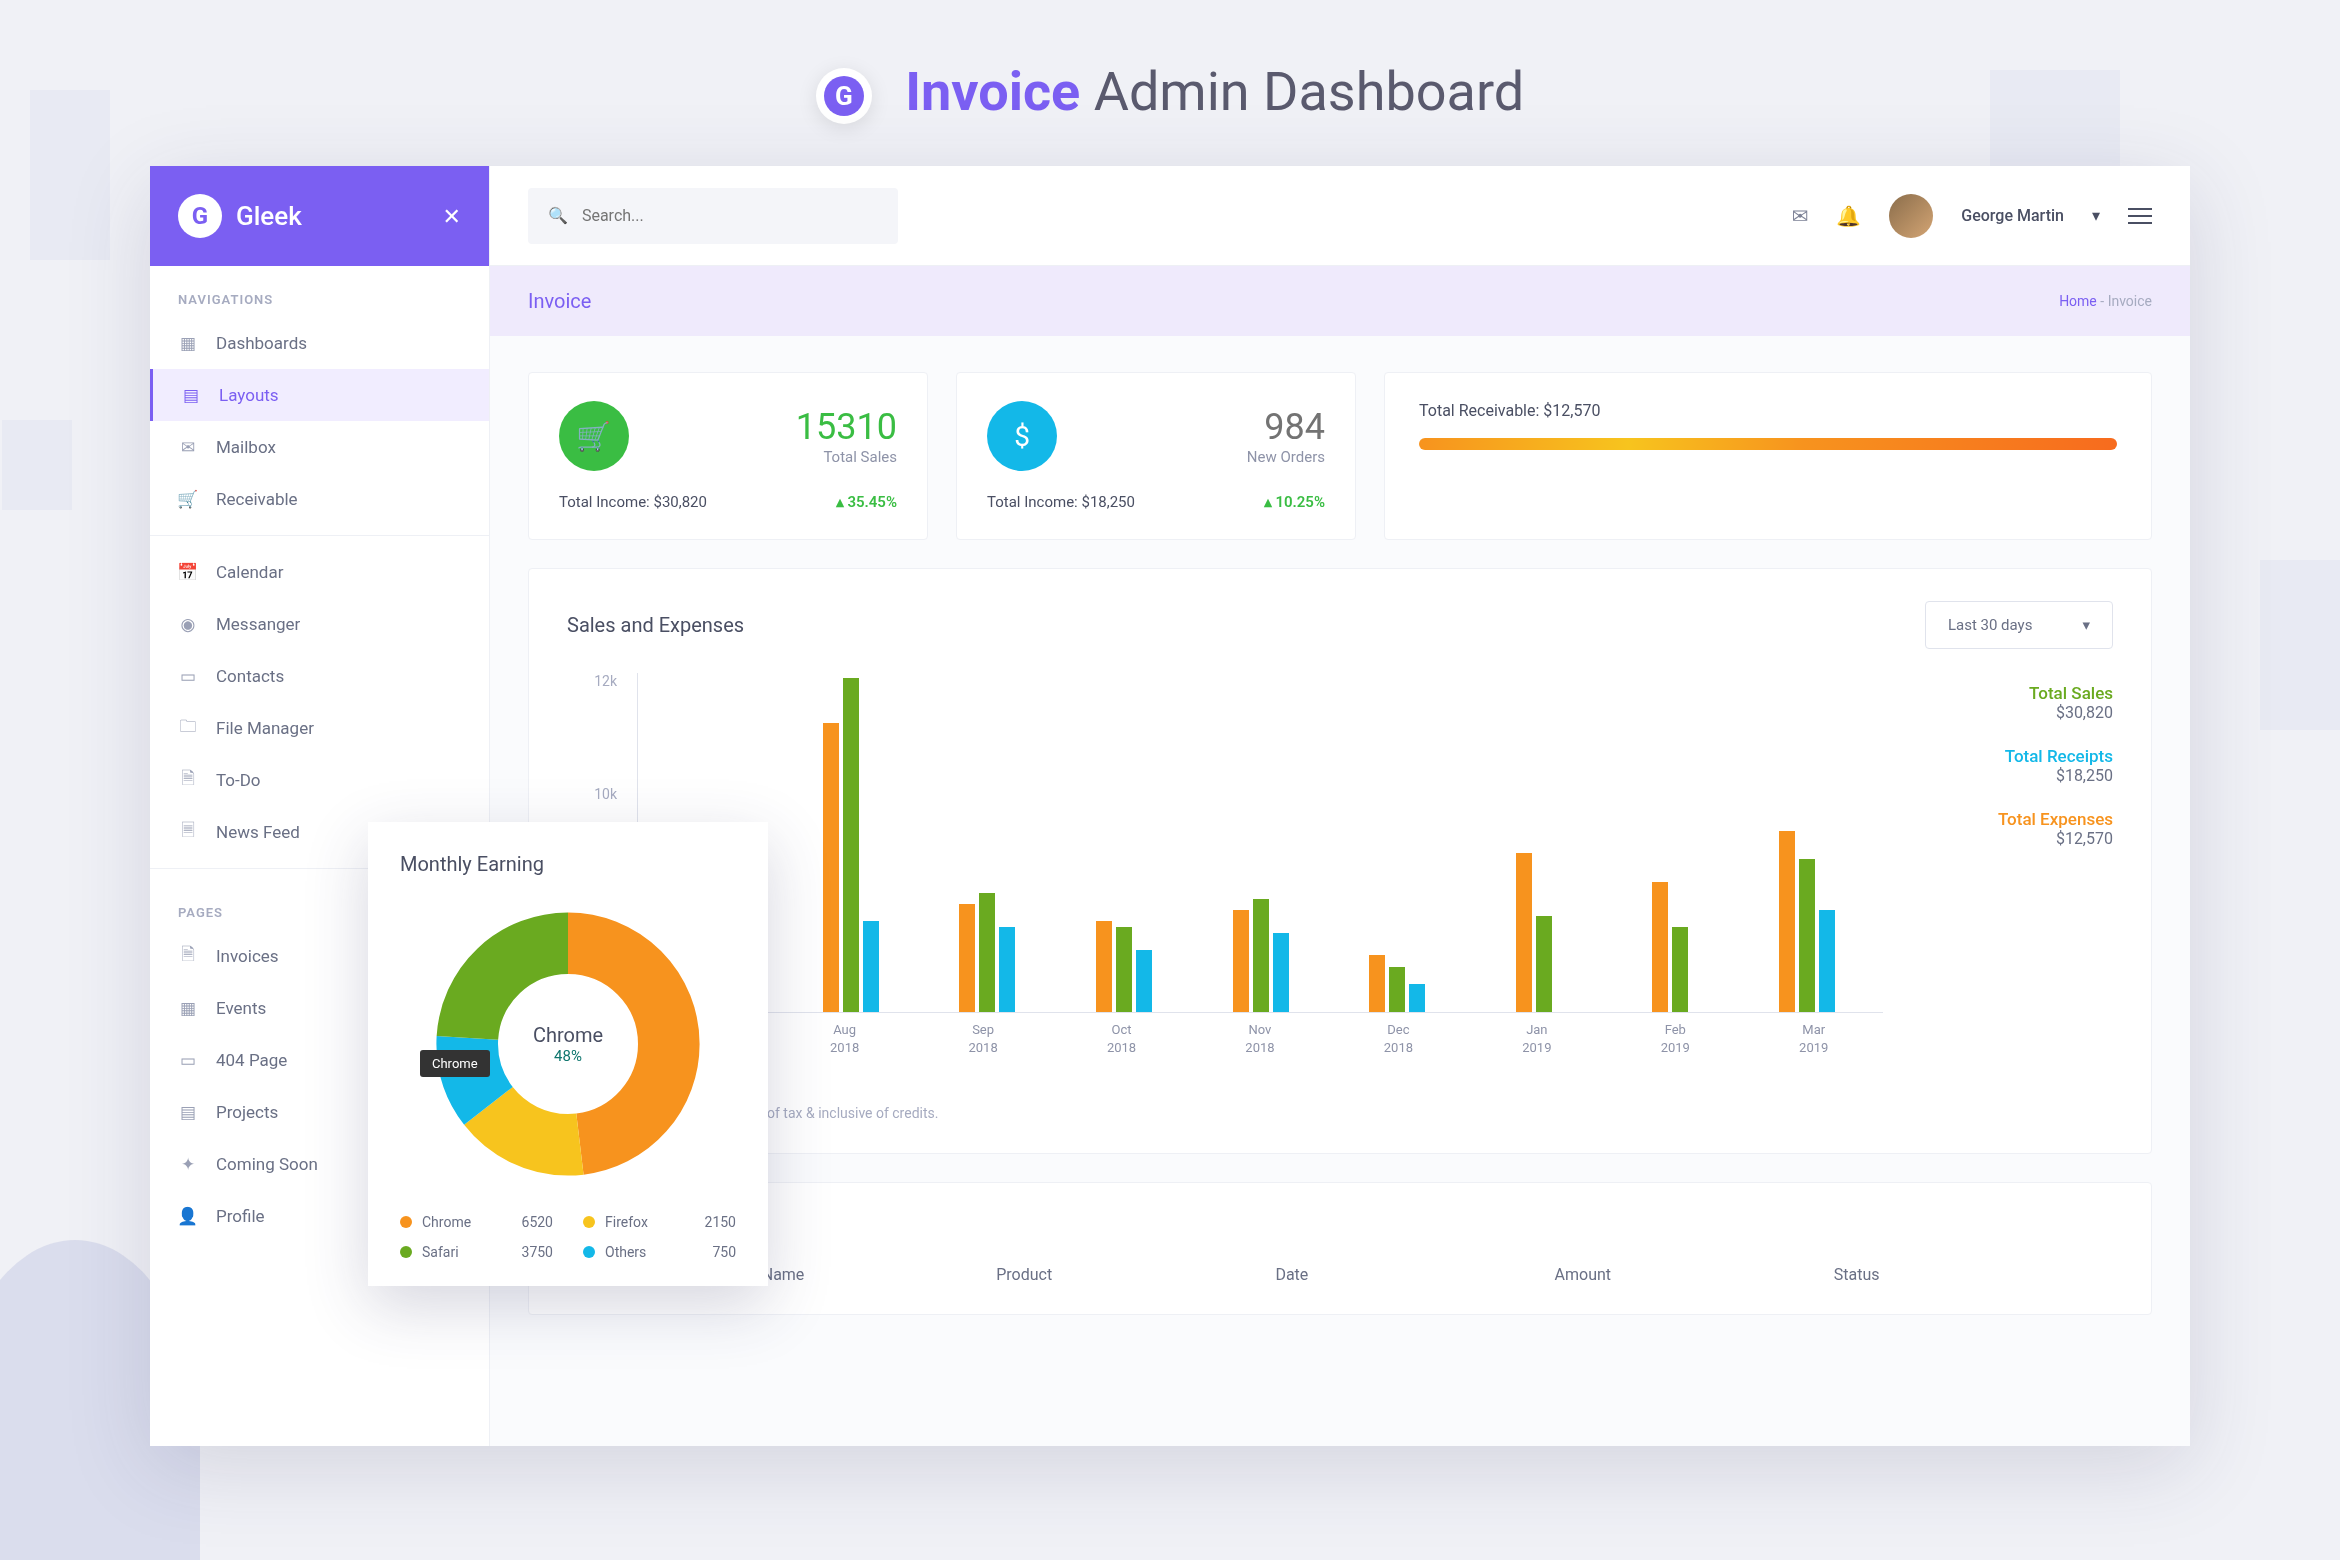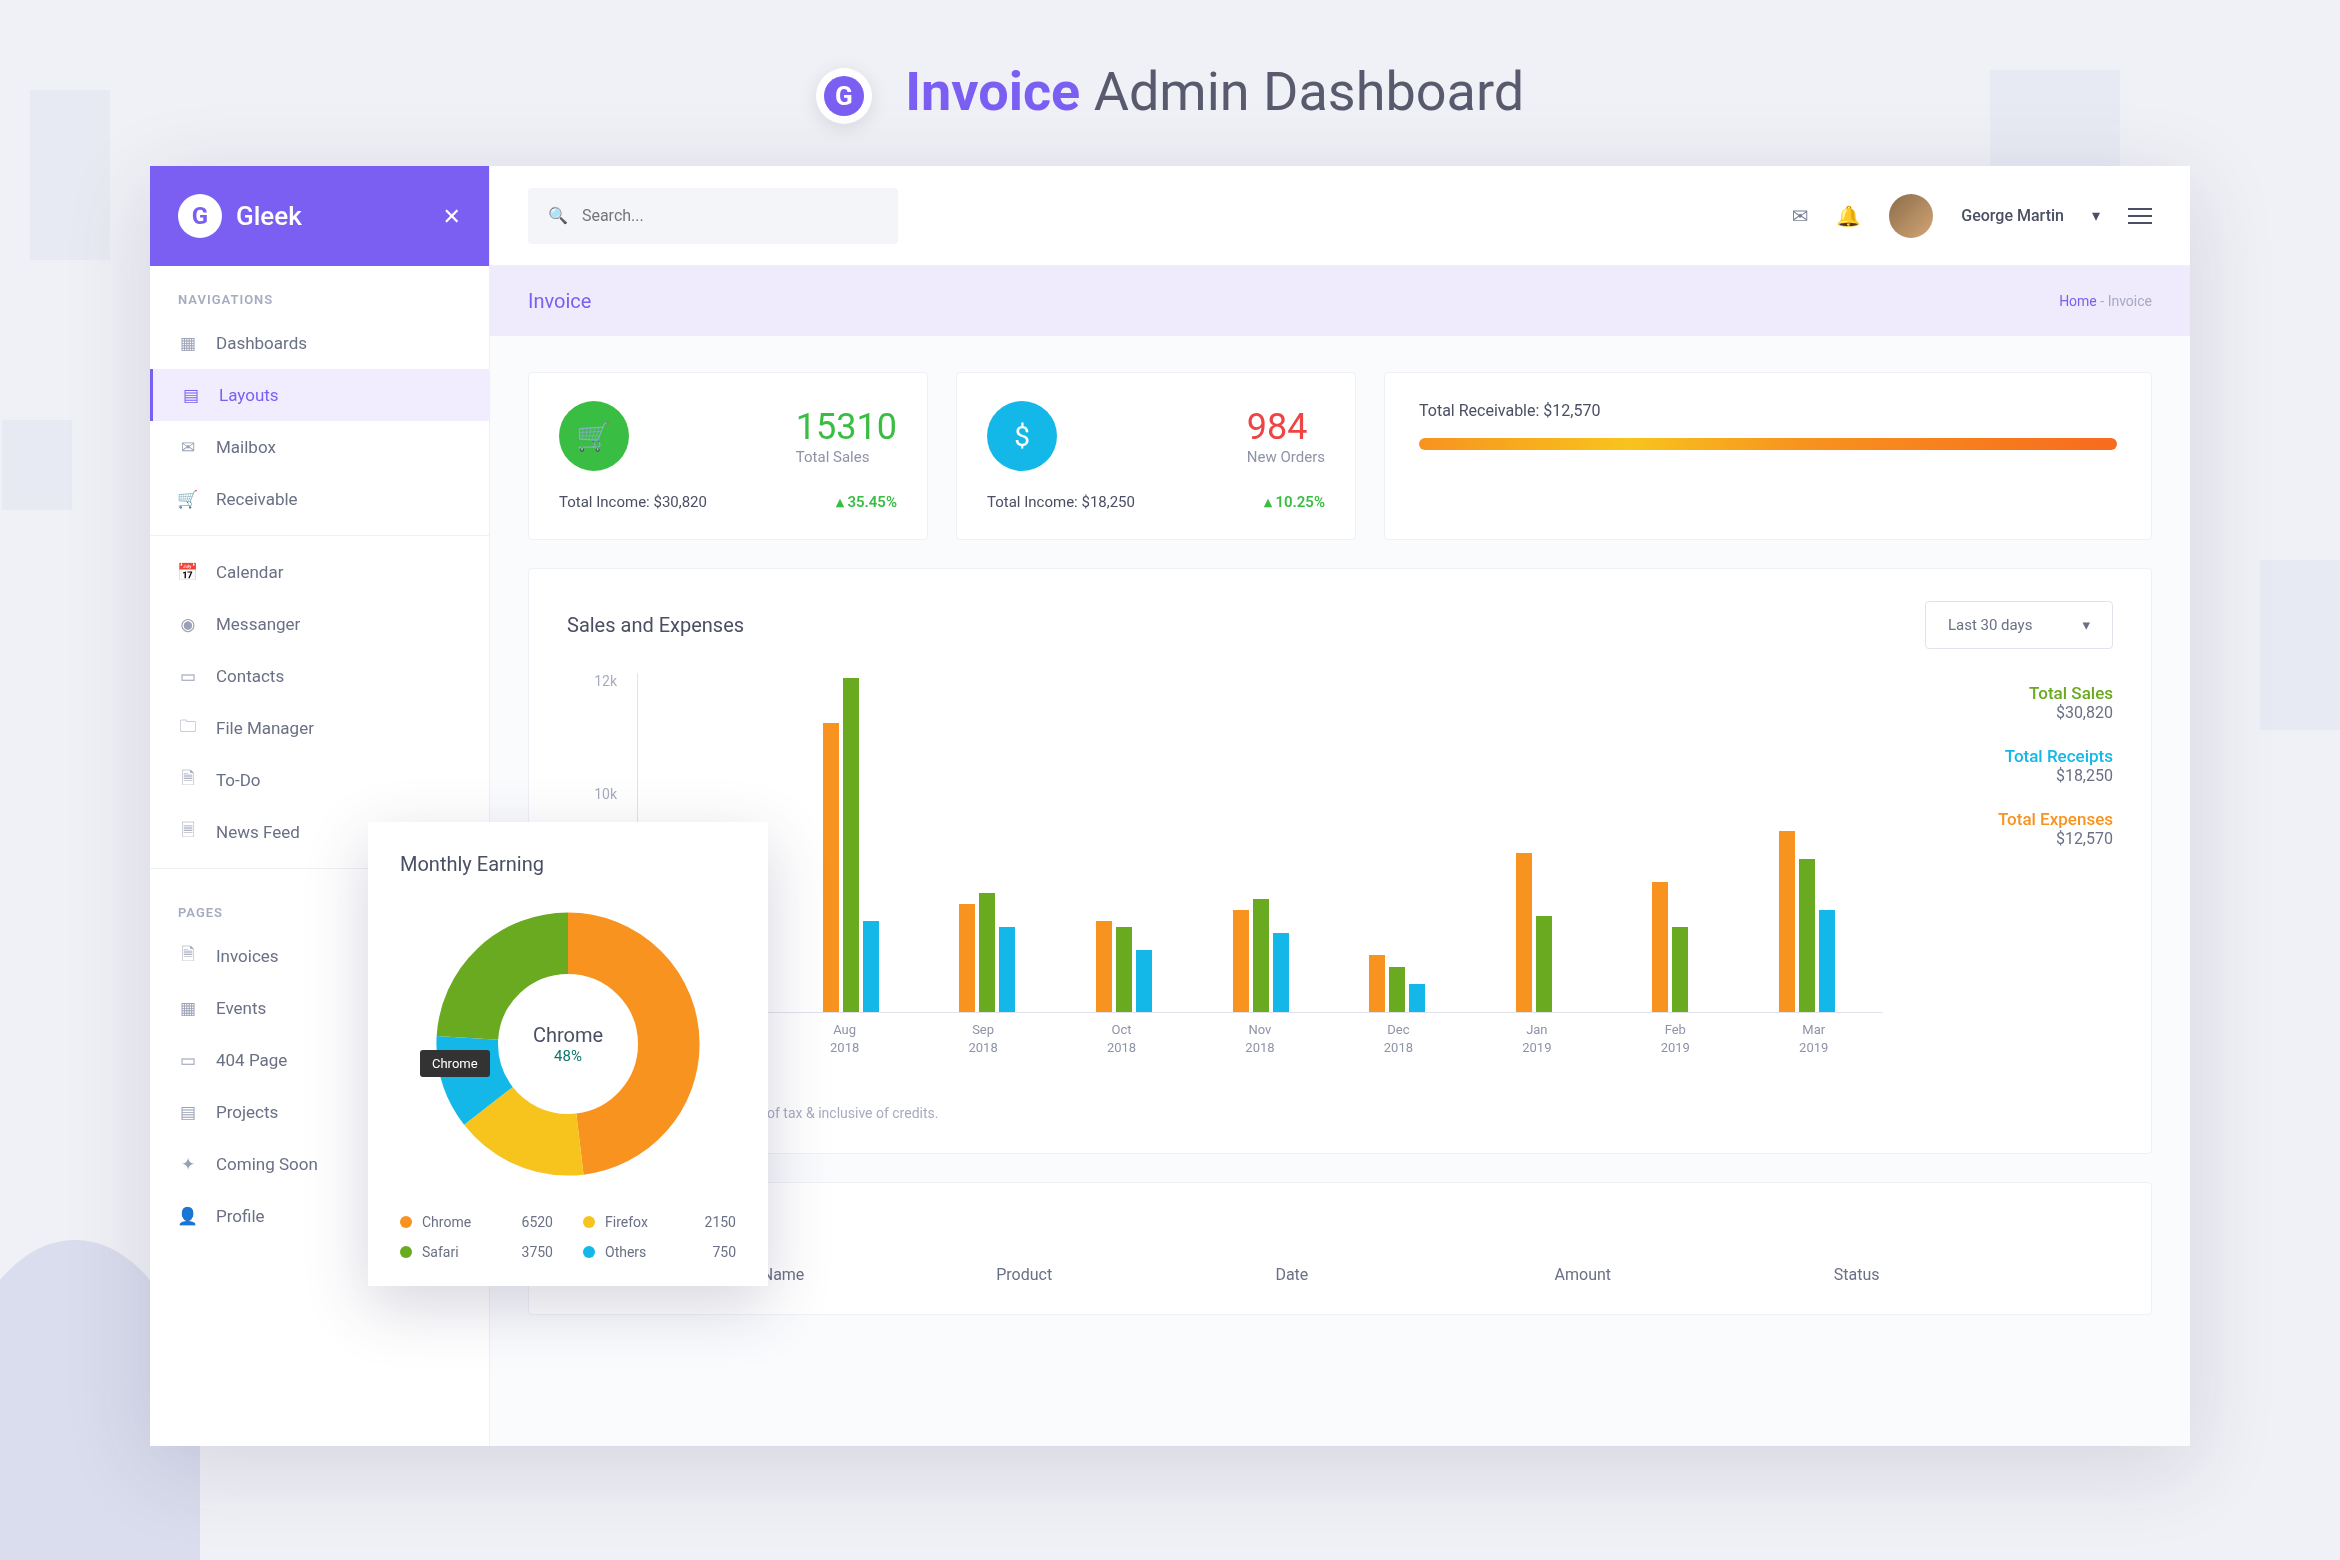--- a/index.html
+++ b/index.html
@@ -48,24 +48,24 @@
 
 .content{padding:36px 38px;display:flex;flex-direction:column;gap:28px;}
 .row{display:flex;gap:28px;}
 .card{background:#fff;border:1px solid #eef0f5;border-radius:4px;}
 
 .kpi{flex:0 0 400px;padding:28px 30px;display:flex;flex-direction:column;gap:22px;}
 .kpi-top{display:flex;align-items:center;justify-content:space-between;}
 .circle{width:70px;height:70px;border-radius:50%;display:flex;align-items:center;justify-content:center;color:#fff;font-size:28px;}
 .circle.green{background:#3abd43;}
 .circle.blue{background:#13b8e8;}
-.kpi-num{text-align:left;}
+.kpi-num{text-align:right;}
 .kpi-num .big{font-size:36px;font-weight:400;}
 .kpi-num .big.green{color:#3abd43;}
-.kpi-num .big.blue{color:#ef4444;}
+.kpi-num .big.blue{color:#737373;}
 .kpi-num .label{color:#8e93a8;font-size:15px;}
 .kpi-bottom{display:flex;justify-content:space-between;align-items:center;color:#4a4f63;font-size:15px;}
 .trend{color:#3abd43;font-weight:600;}
 
 .receivable{flex:1;padding:28px 34px;}
 .receivable-title{color:#4a4f63;font-size:16px;margin-bottom:18px;}
 .bar{height:12px;background:linear-gradient(90deg,#f7931e 0%,#f7c41e 30%,#f7931e 55%,#f76b1e 100%);border-radius:6px;margin-bottom:18px;}
 .buckets{display:flex;justify-content:space-between;}
 .bucket .lbl{font-size:14px;color:#a6abc0;margin-bottom:4px;}
 .bucket .lbl.orange{color:#f7931e;}

